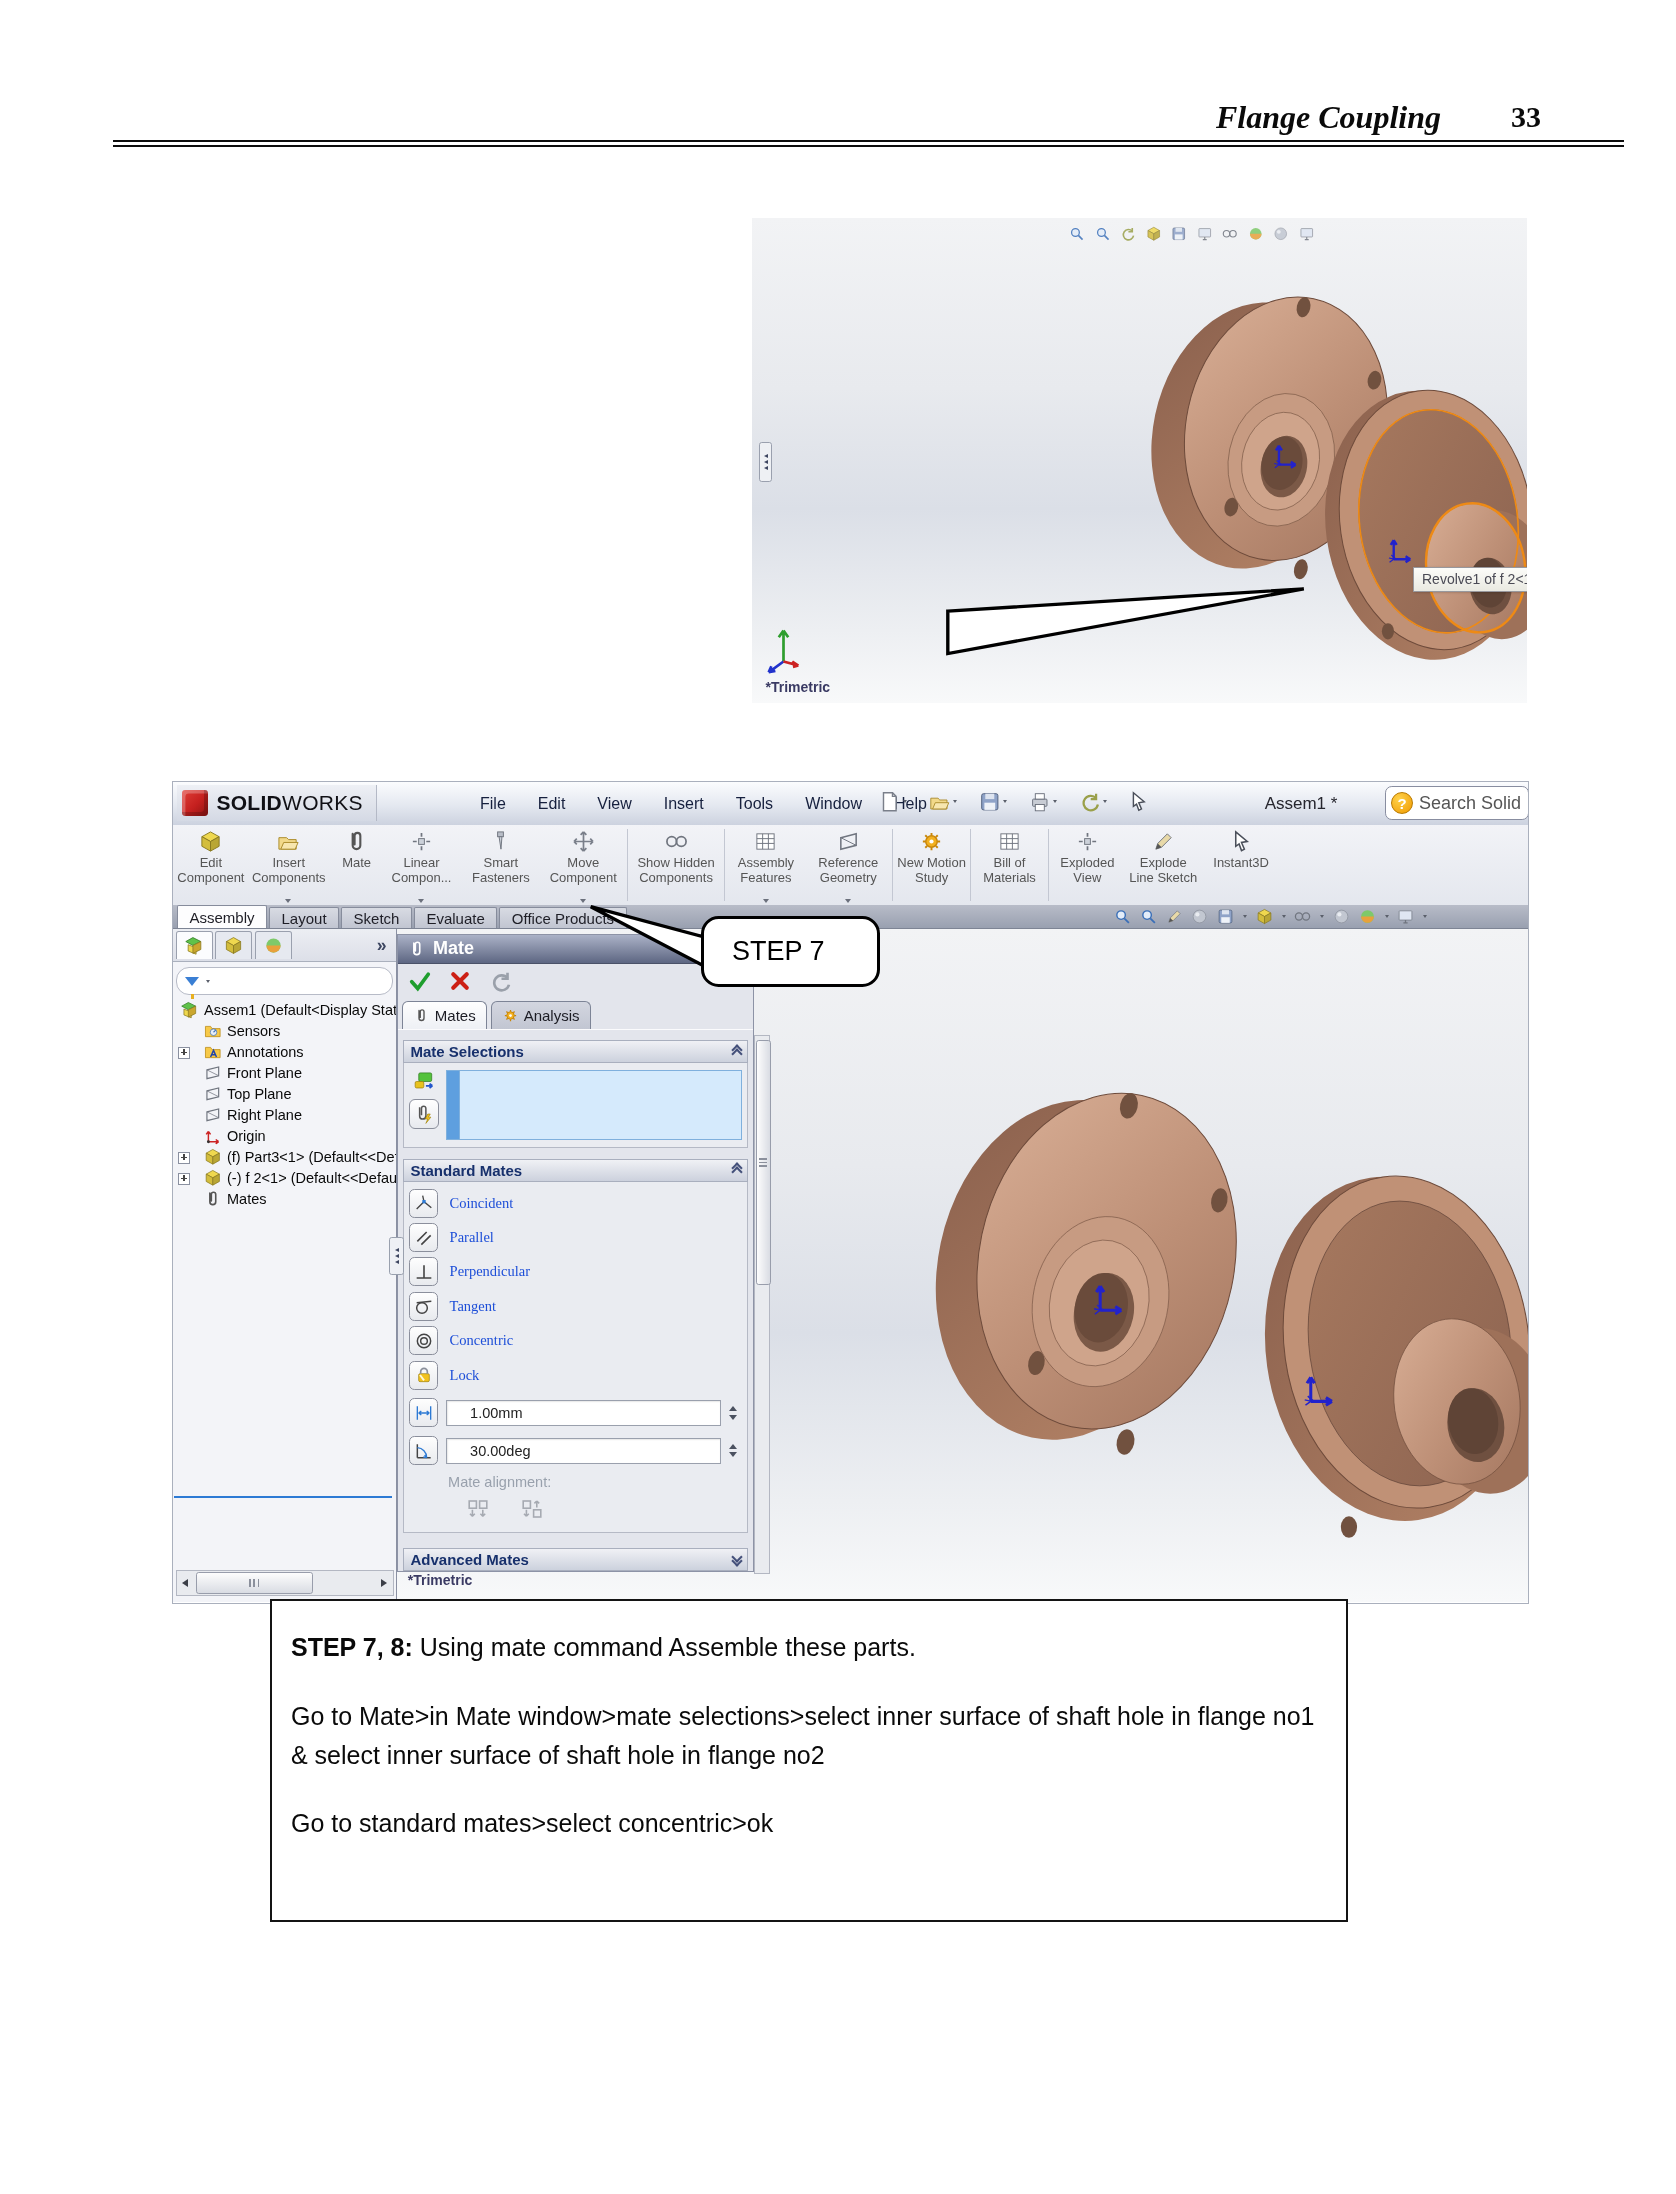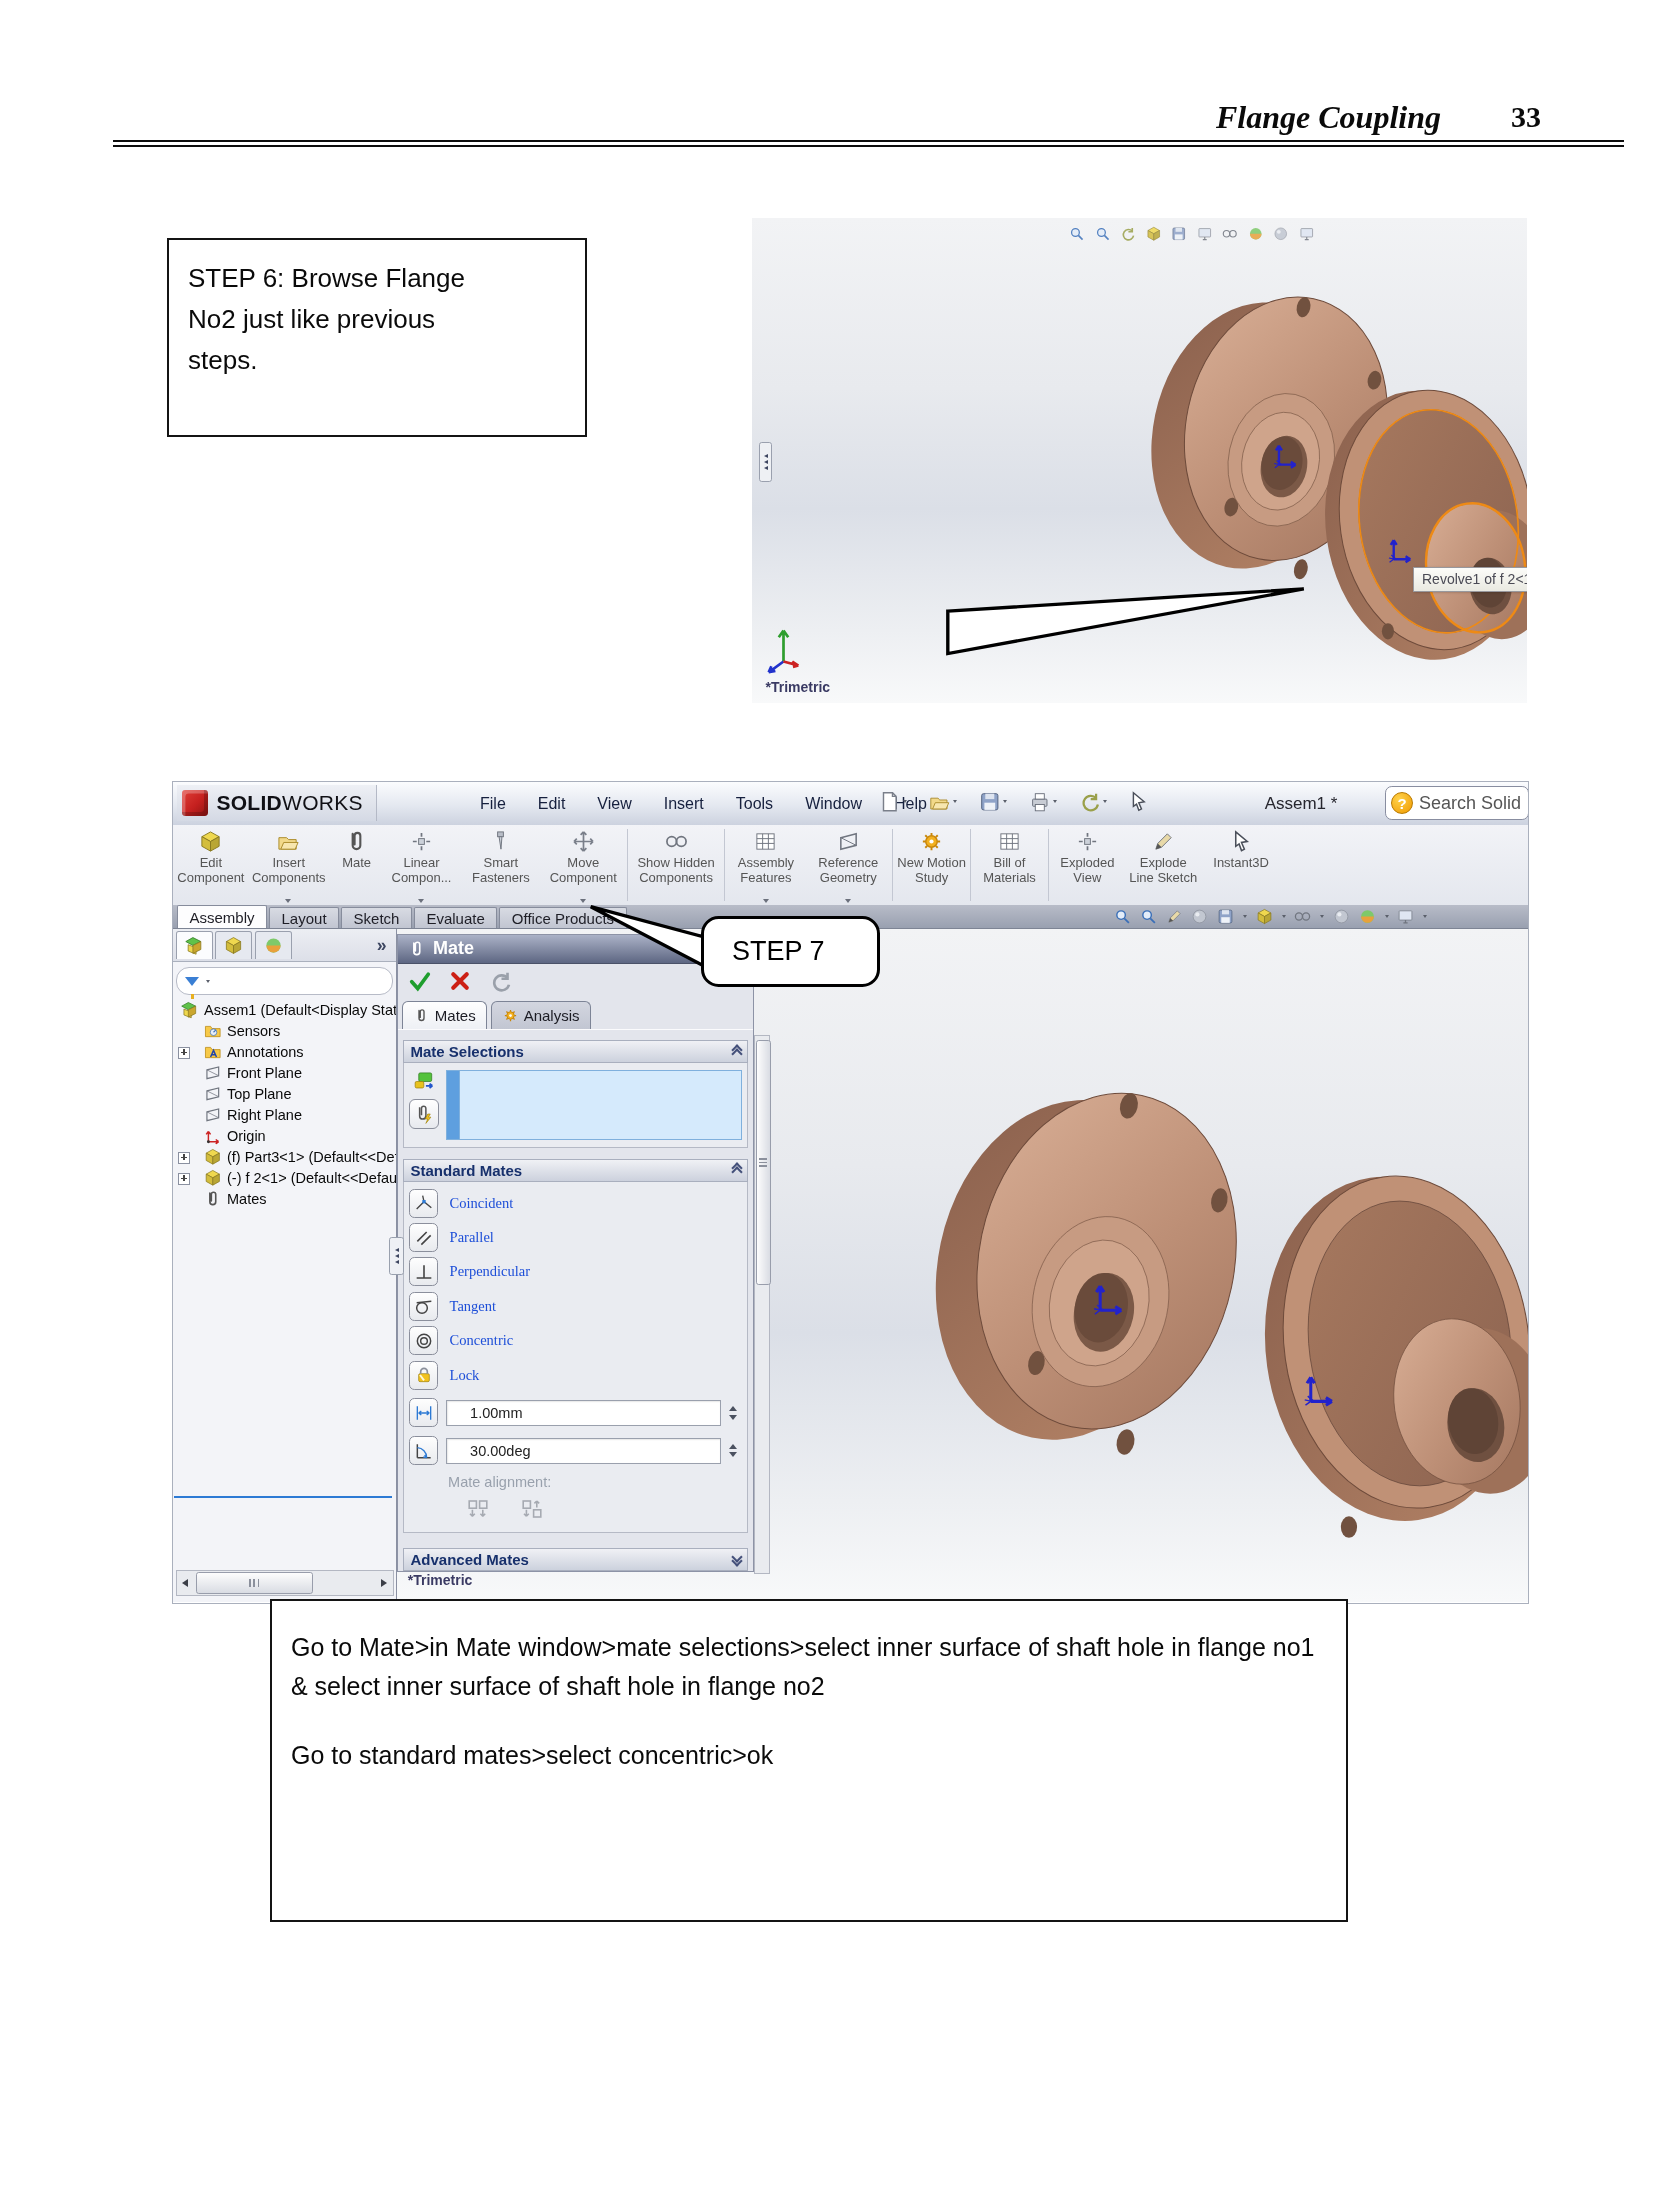--- a/index.html
+++ b/index.html
@@ -356,25 +356,20 @@
       </symbol>
 </defs>
 </svg>
 
 <div id="page">
 
   <div class="hdr-title">Flange Coupling</div>
   <div class="hdr-num">33</div>
   <div class="hdr-rule"></div>
 
-  <div class="txtbox" id="step6box">
-    <div>STEP 6: Browse Flange</div>
-    <div>No2 just like previous</div>
-    <div>steps.</div>
-  </div>
 
   <div class="shot vpgrad" id="shot1">
     <div class="hud">
       <svg class="hudi" viewBox="0 0 23 23" width="15.5" height="15.5">
           <use href="#s-mag"></use>
         </svg>
       <svg class="hudi" viewBox="0 0 23 23" width="15.5" height="15.5">
           <use href="#s-mag"></use>
         </svg>
       <svg class="hudi" viewBox="0 0 23 23" width="15.5" height="15.5">
@@ -959,18 +954,19 @@
   </div>
 
   <svg class="ptr" style="left:584px;top:897px;width:135px;height:78px;" viewBox="0 0 200 115" width="135" height="78">
     <polygon points="10,14 182,60 182,104" fill="#fff" stroke="#000" stroke-width="5"></polygon>
   </svg>
   <div class="callout" style="left:701px;top:916px;width:145px;height:65px;padding-left:28px;font-size:27px;">
     <span>STEP 7</span>
   </div>
 
   <div class="txtbox" id="step78box">
+    <div class="para"><b>STEP 7, 8:</b><span> Using mate command Assemble these parts.</span></div>
     <div class="para">Go to Mate&gt;in Mate window&gt;mate selections&gt;select inner surface of shaft hole in flange no1 &amp; select inner surface of shaft hole in flange no2</div>
     <div class="para">Go to standard mates&gt;select concentric&gt;ok</div>
   </div>
 
 </div>
 
 
 </body></html>

